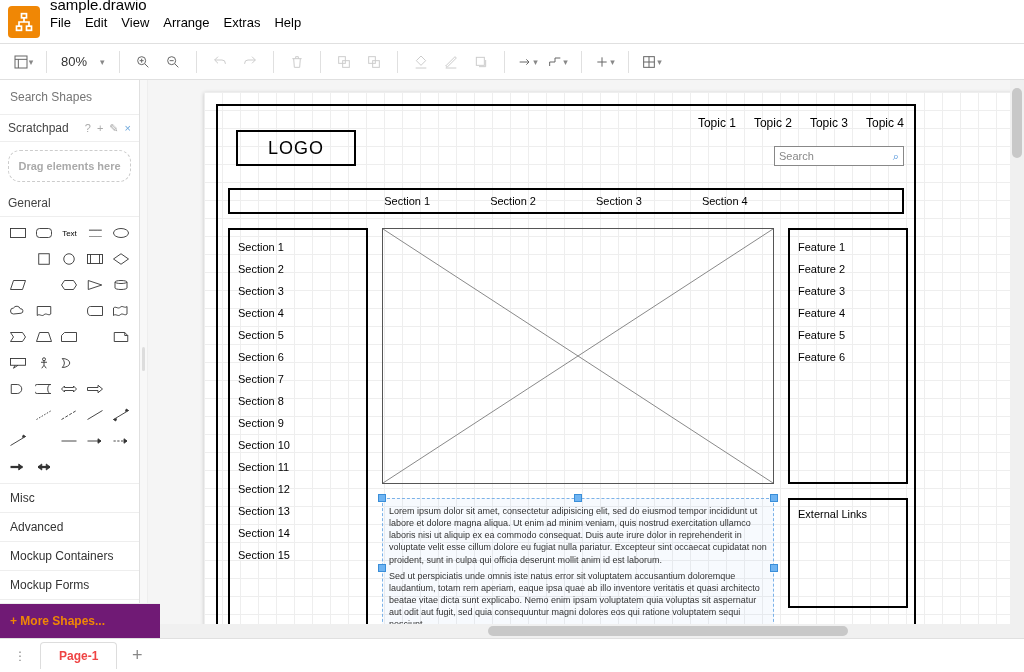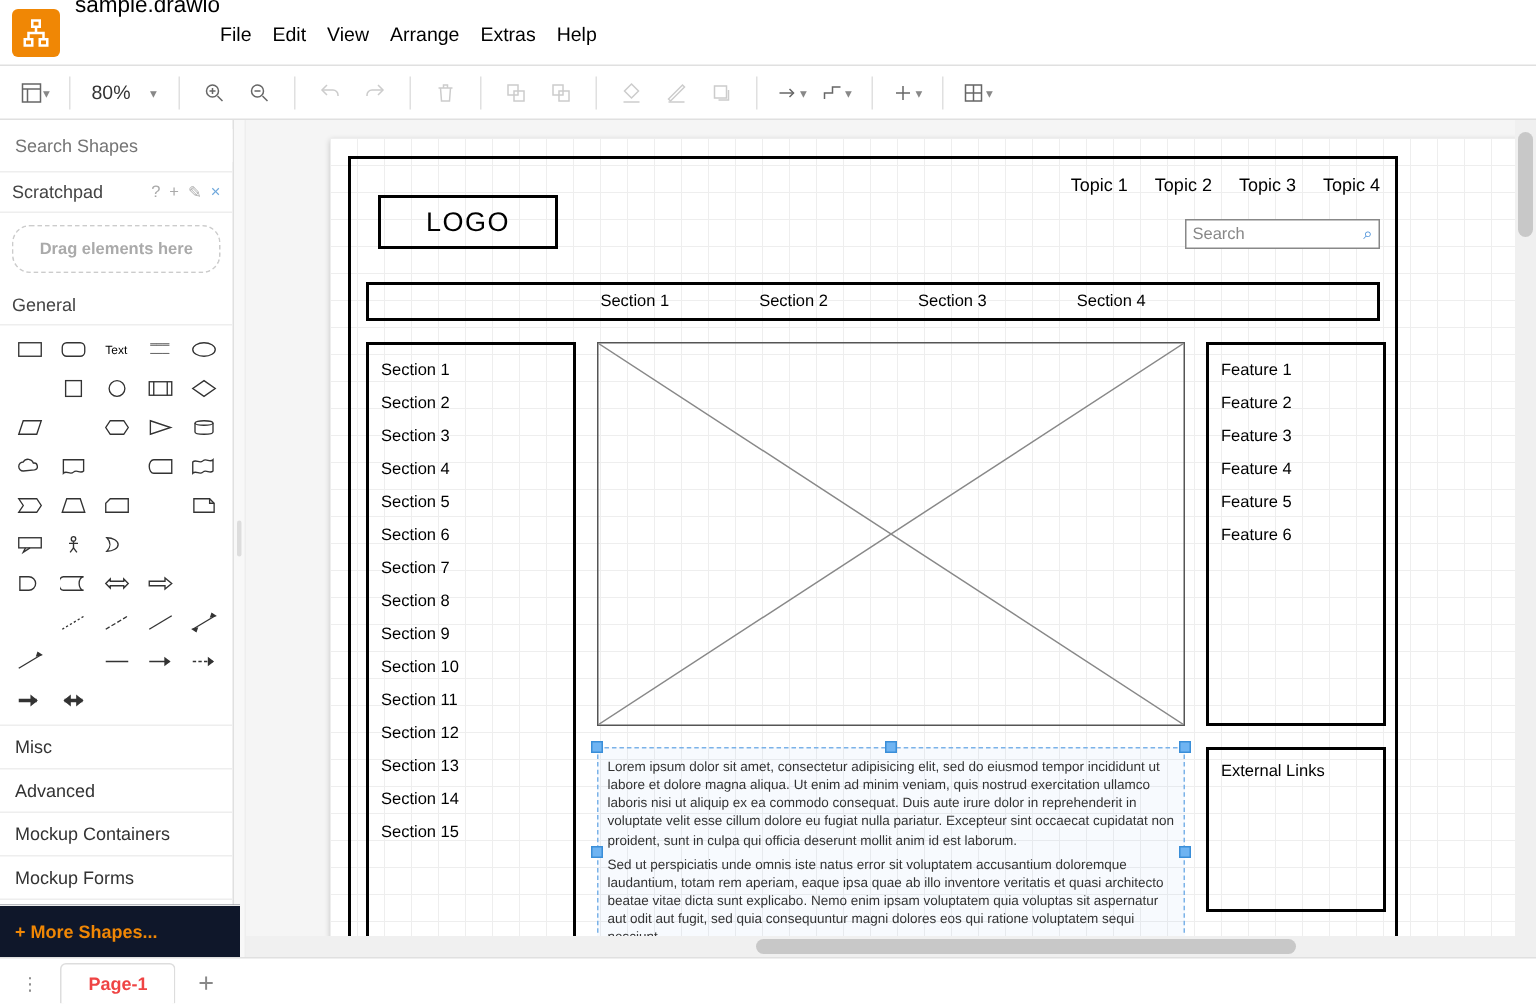--- a/index.html
+++ b/index.html
@@ -3,34 +3,34 @@
 <meta charset="utf-8">
 <style>
 * { box-sizing: border-box; margin: 0; padding: 0; font-family: -apple-system, BlinkMacSystemFont, "Segoe UI", Helvetica, Arial, sans-serif; }
 html, body { width: 1024px; height: 672px; overflow: hidden; background: #fff; }
 
 
 .topbar { display: flex; align-items: center; height: 44px; padding: 0 8px; border-bottom: 1px solid #e0e0e0; }
 .logo-icon { width: 32px; height: 32px; background: #f08705; border-radius: 4px; display:flex; align-items:center; justify-content:center; margin-right: 10px;}
 .file-title { font-size: 15px; font-weight: 500; margin-top:-18px;}
 .menu-row { display:flex; gap:14px; font-size:13px; margin-top:2px;}
-.title-stack { display:flex; flex-direction:row; }
+.title-stack { display:flex; flex-direction:column; }
 
 
 .toolbar { height: 36px; display:flex; align-items:center; padding:0 10px; gap:4px; border-bottom:1px solid #e0e0e0; background:#fff;}
 .tb-sep { width:1px; height:22px; background:#e0e0e0; margin:0 6px;}
 .tb-btn { width:26px; height:26px; display:flex; align-items:center; justify-content:center; color:#555; cursor:pointer; border-radius:3px;}
 .tb-btn svg { width:16px; height:16px; stroke:#666; fill:none; stroke-width:1.5;}
 .tb-btn.dim svg { stroke:#ccc;}
 .zoom { font-size:13px; color:#333; padding:0 4px; display:flex; align-items:center; gap:13px;}
 .chev { font-size:9px; color:#888; }
 
 
 .main { display:flex; height: calc(672px - 44px - 36px - 34px); }
-.sidebar { width:156px; border-right:1px solid #e0e0e0; background:#fff; display:flex; flex-direction:column; font-size:12px; overflow:hidden;}
+.sidebar { width:140px; border-right:1px solid #e0e0e0; background:#fff; display:flex; flex-direction:column; font-size:12px; overflow:hidden;}
 .search-shapes { display:flex; align-items:center; padding:6px 6px; border-bottom:1px solid #eee;}
 .search-shapes input { flex:1; border:none; outline:none; font-size:12px; padding:4px;}
 .sb-section { padding:6px 8px; border-bottom:1px solid #eee; display:flex; align-items:center; justify-content:space-between; color:#444;}
 .sb-section.small { font-size:12px;}
 .sb-icons { display:flex; gap:6px; color:#aaa; font-size:11px;}
 .scratch-drop { margin:8px; border:1px dashed #ccc; border-radius:12px; height:32px; display:flex; align-items:center; justify-content:center; color:#aaa; font-size:11px;font-weight:bold;}
 .shape-grid { display:grid; grid-template-columns: repeat(5, 1fr); gap:6px; padding:6px 8px;}
 .shape-grid .cell { height:20px; display:flex; align-items:center; justify-content:center;}
 .shape-grid svg { width:18px; height:14px; stroke:#333; fill:none; stroke-width:1.2;}
 .sb-cat { padding:7px 10px; border-top:1px solid #eee; color:#333; font-size:12px;}
@@ -525,13 +525,13 @@
       </div>
   </div>
 </div>
 
 <div class="footer">
   <span class="dots">⋮</span>
   <div class="page-tab">Page-1</div>
   <div class="add-tab">+</div>
 </div>
 
-<div style="position:absolute; left:0; bottom:34px; width:160px; background:#0f172a;" class="more-shapes">+ More Shapes...</div>
+<div style="position:absolute; left:0; bottom:34px; width:160px; background:#701a75;" class="more-shapes">+ More Shapes...</div>
 
 </body></html>

